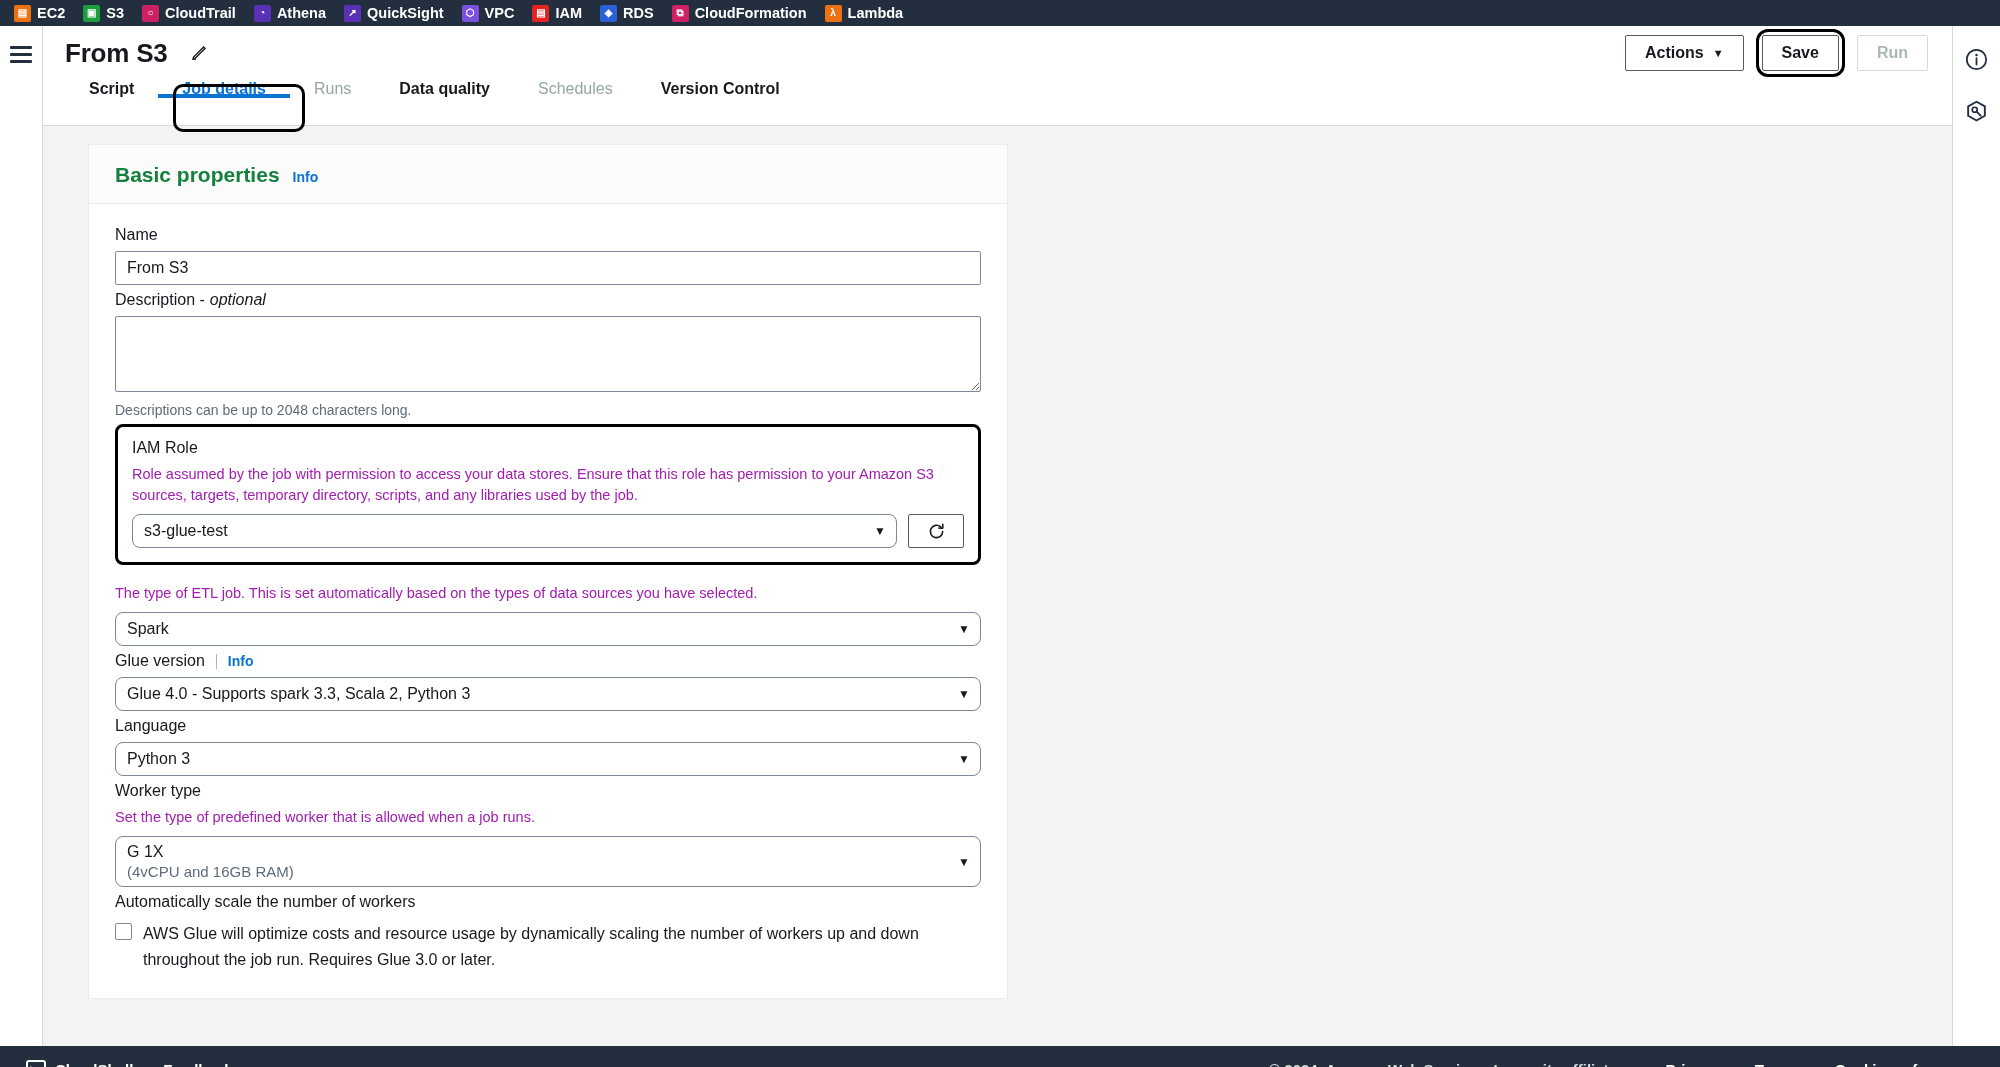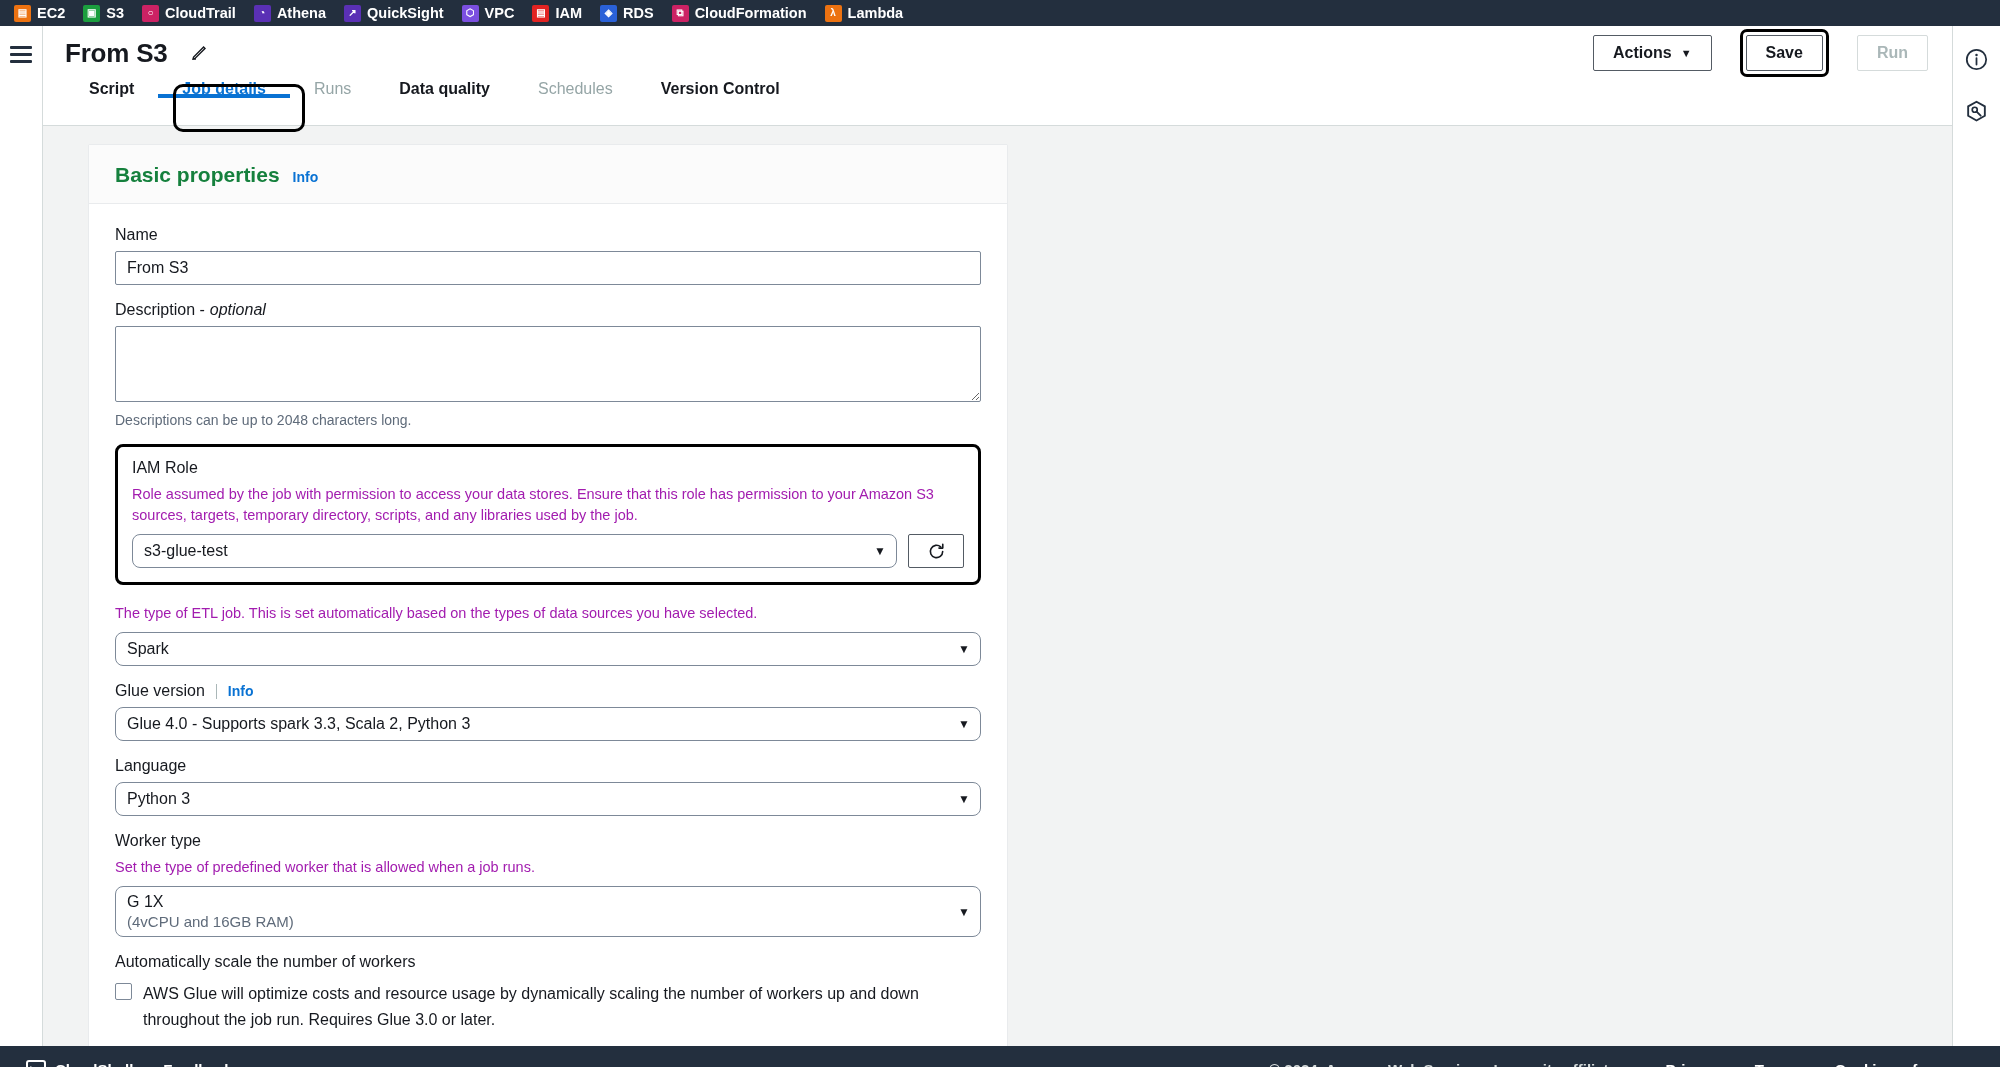--- a/index.html
+++ b/index.html
@@ -92,21 +92,21 @@
     letter-spacing: -0.2px;
   }
   .edit-pencil {
     margin-left: 20px;
     width: 22px; height: 22px;
     display: flex; align-items: center; justify-content: center;
     cursor: pointer;
   }
   .header-spacer { flex: 1; }
   .header-actions {
-    display: flex; align-items: center; gap: 16px;
+    display: flex; align-items: center; gap: 0;
   }
   .btn {
     height: 36px;
     padding: 0 19px;
     border: 1px solid #545b64;
     background: #ffffff;
     border-radius: 2px;
     font-size: 16px;
     font-weight: 700;
     color: #16191f;
@@ -116,21 +116,21 @@
     white-space: nowrap;
   }
   .btn.disabled {
     color: #aab7b8;
     border-color: #d5dbdb;
     cursor: default;
   }
   .caret { font-size: 11px; line-height: 1; }
   .annot-box {
     border: 3px solid #000000;
-    border-radius: 7px;
+    border-radius: 12px;
     padding: 3px;
     display: inline-flex;
     margin: 0 12px;
   }
 
   
   .tab-bar {
     height: 46px;
     background: #ffffff;
     border-bottom: 1px solid #d5dbdb;
@@ -207,21 +207,21 @@
     color: #15803d;
   }
   .info-link {
     font-size: 14px;
     font-weight: 700;
     color: #0972d3;
     cursor: pointer;
   }
   .card-body { padding: 22px 26px 26px 26px; }
 
-  .field { margin-bottom: 16px; }
+  .field { margin-bottom: 6px; }
   .field-label {
     font-size: 16px;
     color: #16191f;
     margin-bottom: 7px;
     display: flex;
     align-items: center;
     gap: 11px;
   }
   .label-italic { font-style: italic; }
   .label-sep {

